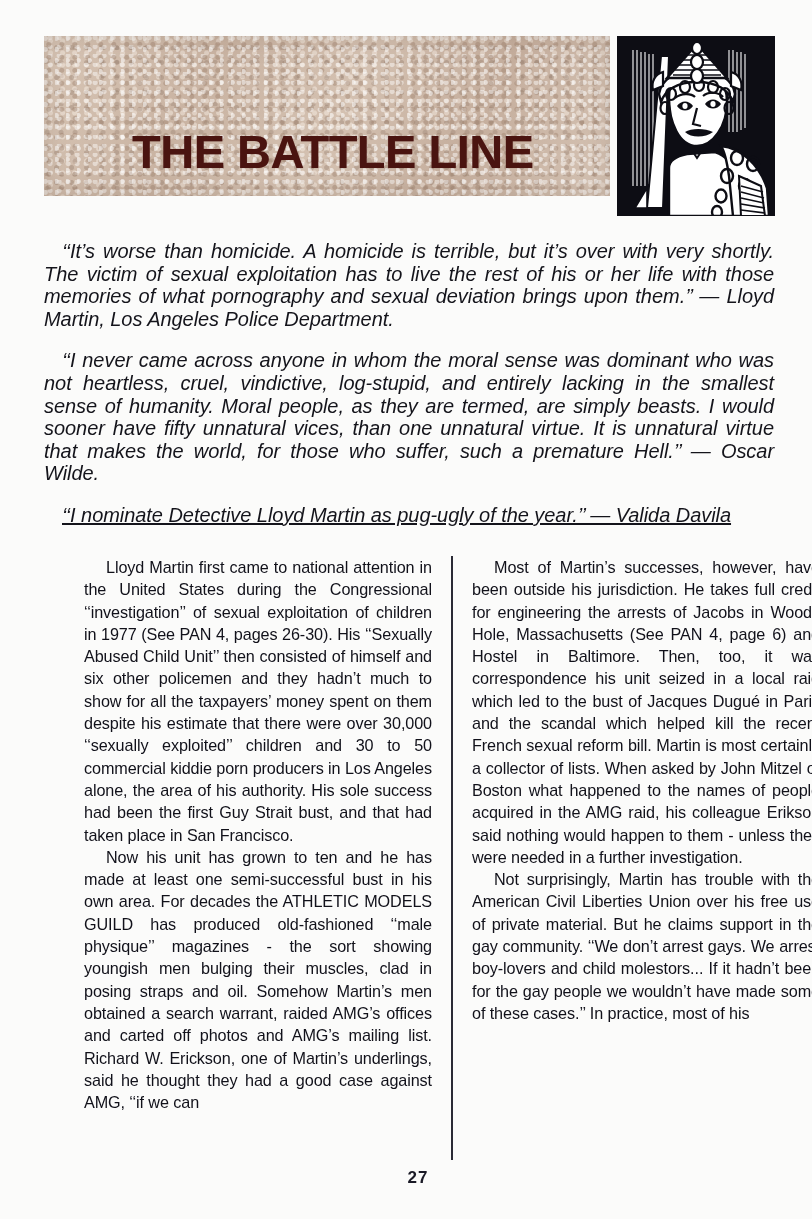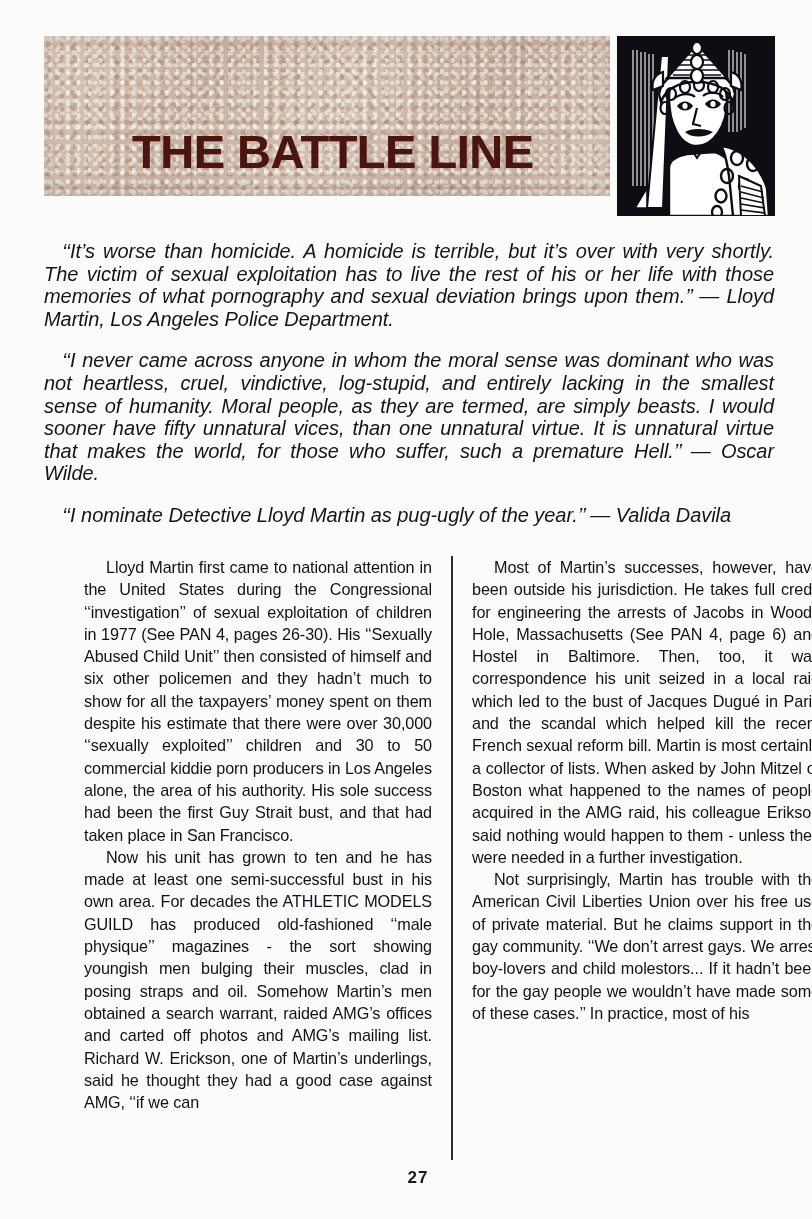--- a/index.html
+++ b/index.html
@@ -72,21 +72,21 @@
     font-family: "Liberation Sans", sans-serif;
     font-style: italic;
     font-size: 20px;
     line-height: 22.6px;
     text-align: justify;
     text-indent: 18px;
     margin: 0 0 19px 0;
     color: #14141b;
     letter-spacing: -0.05px;
   }
-  .quote:last-child { margin-bottom: 3px; }
+  .quote:last-child { margin-bottom: 3px; text-decoration: underline; }
 
   
   .body-area {
     position: absolute;
     left: 40px;
     top: 556px;
     width: 736px;
     height: 608px;
     margin-left: 44px;
   }

